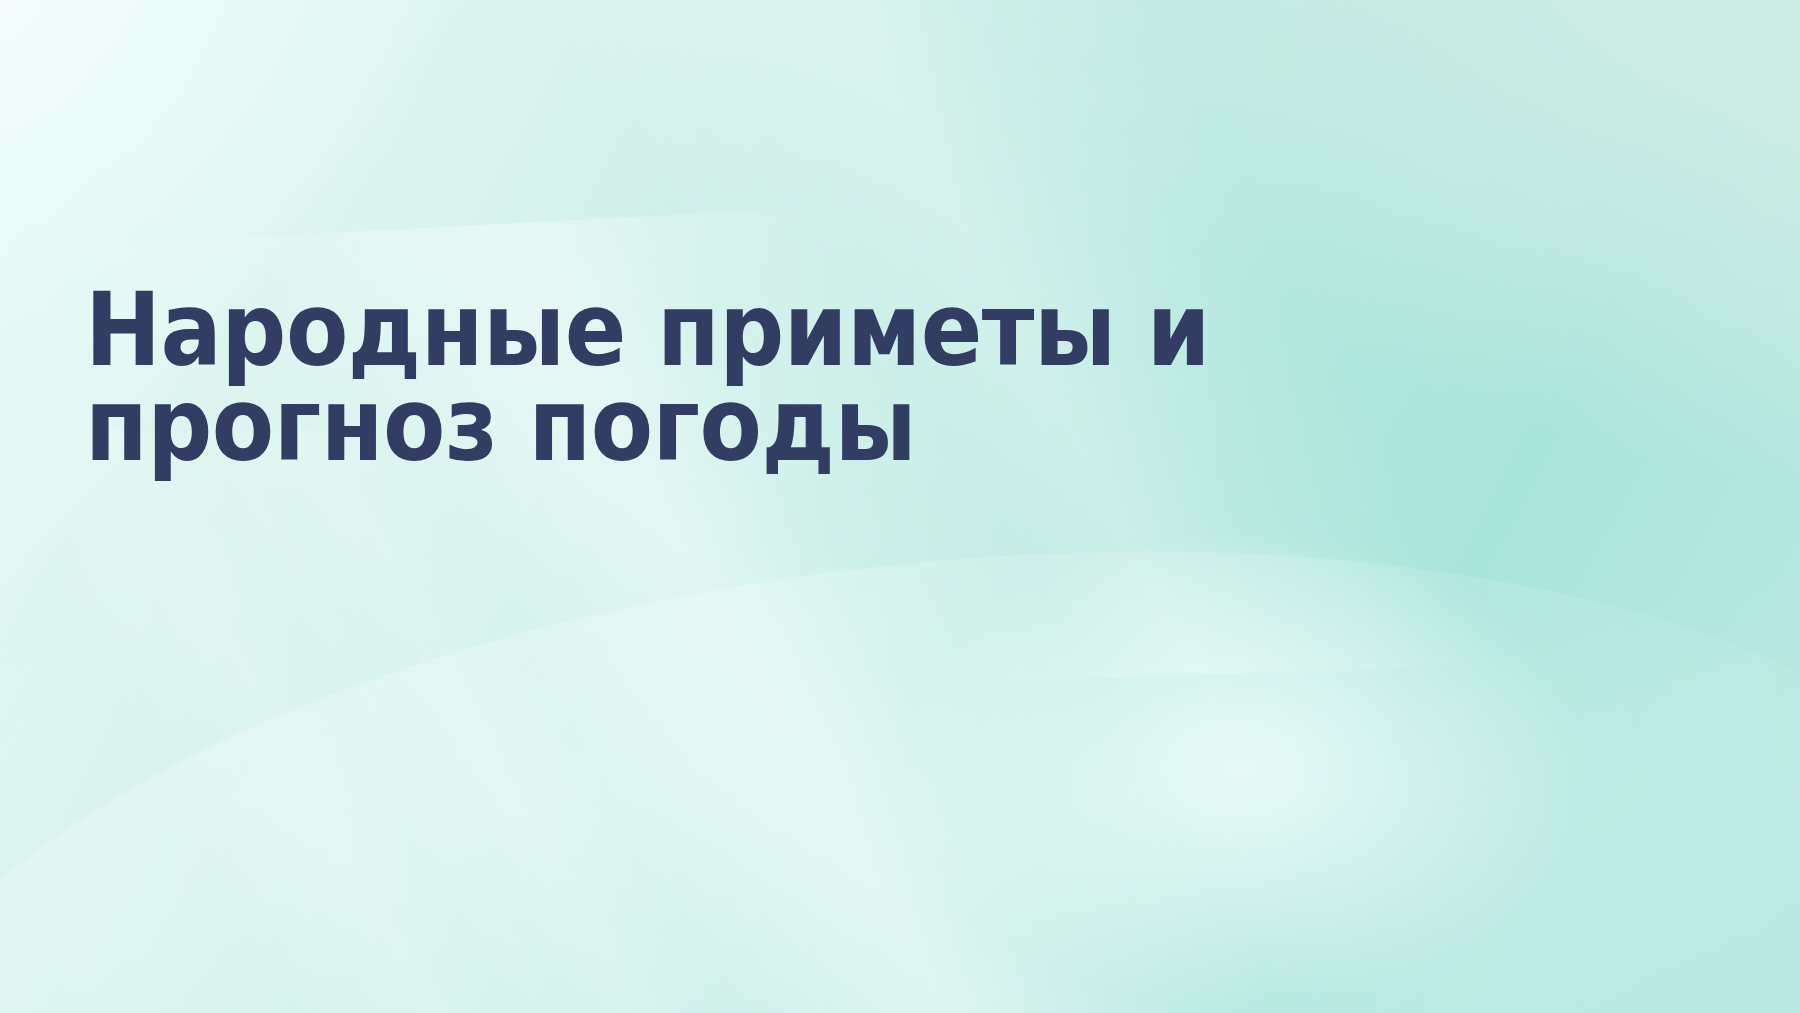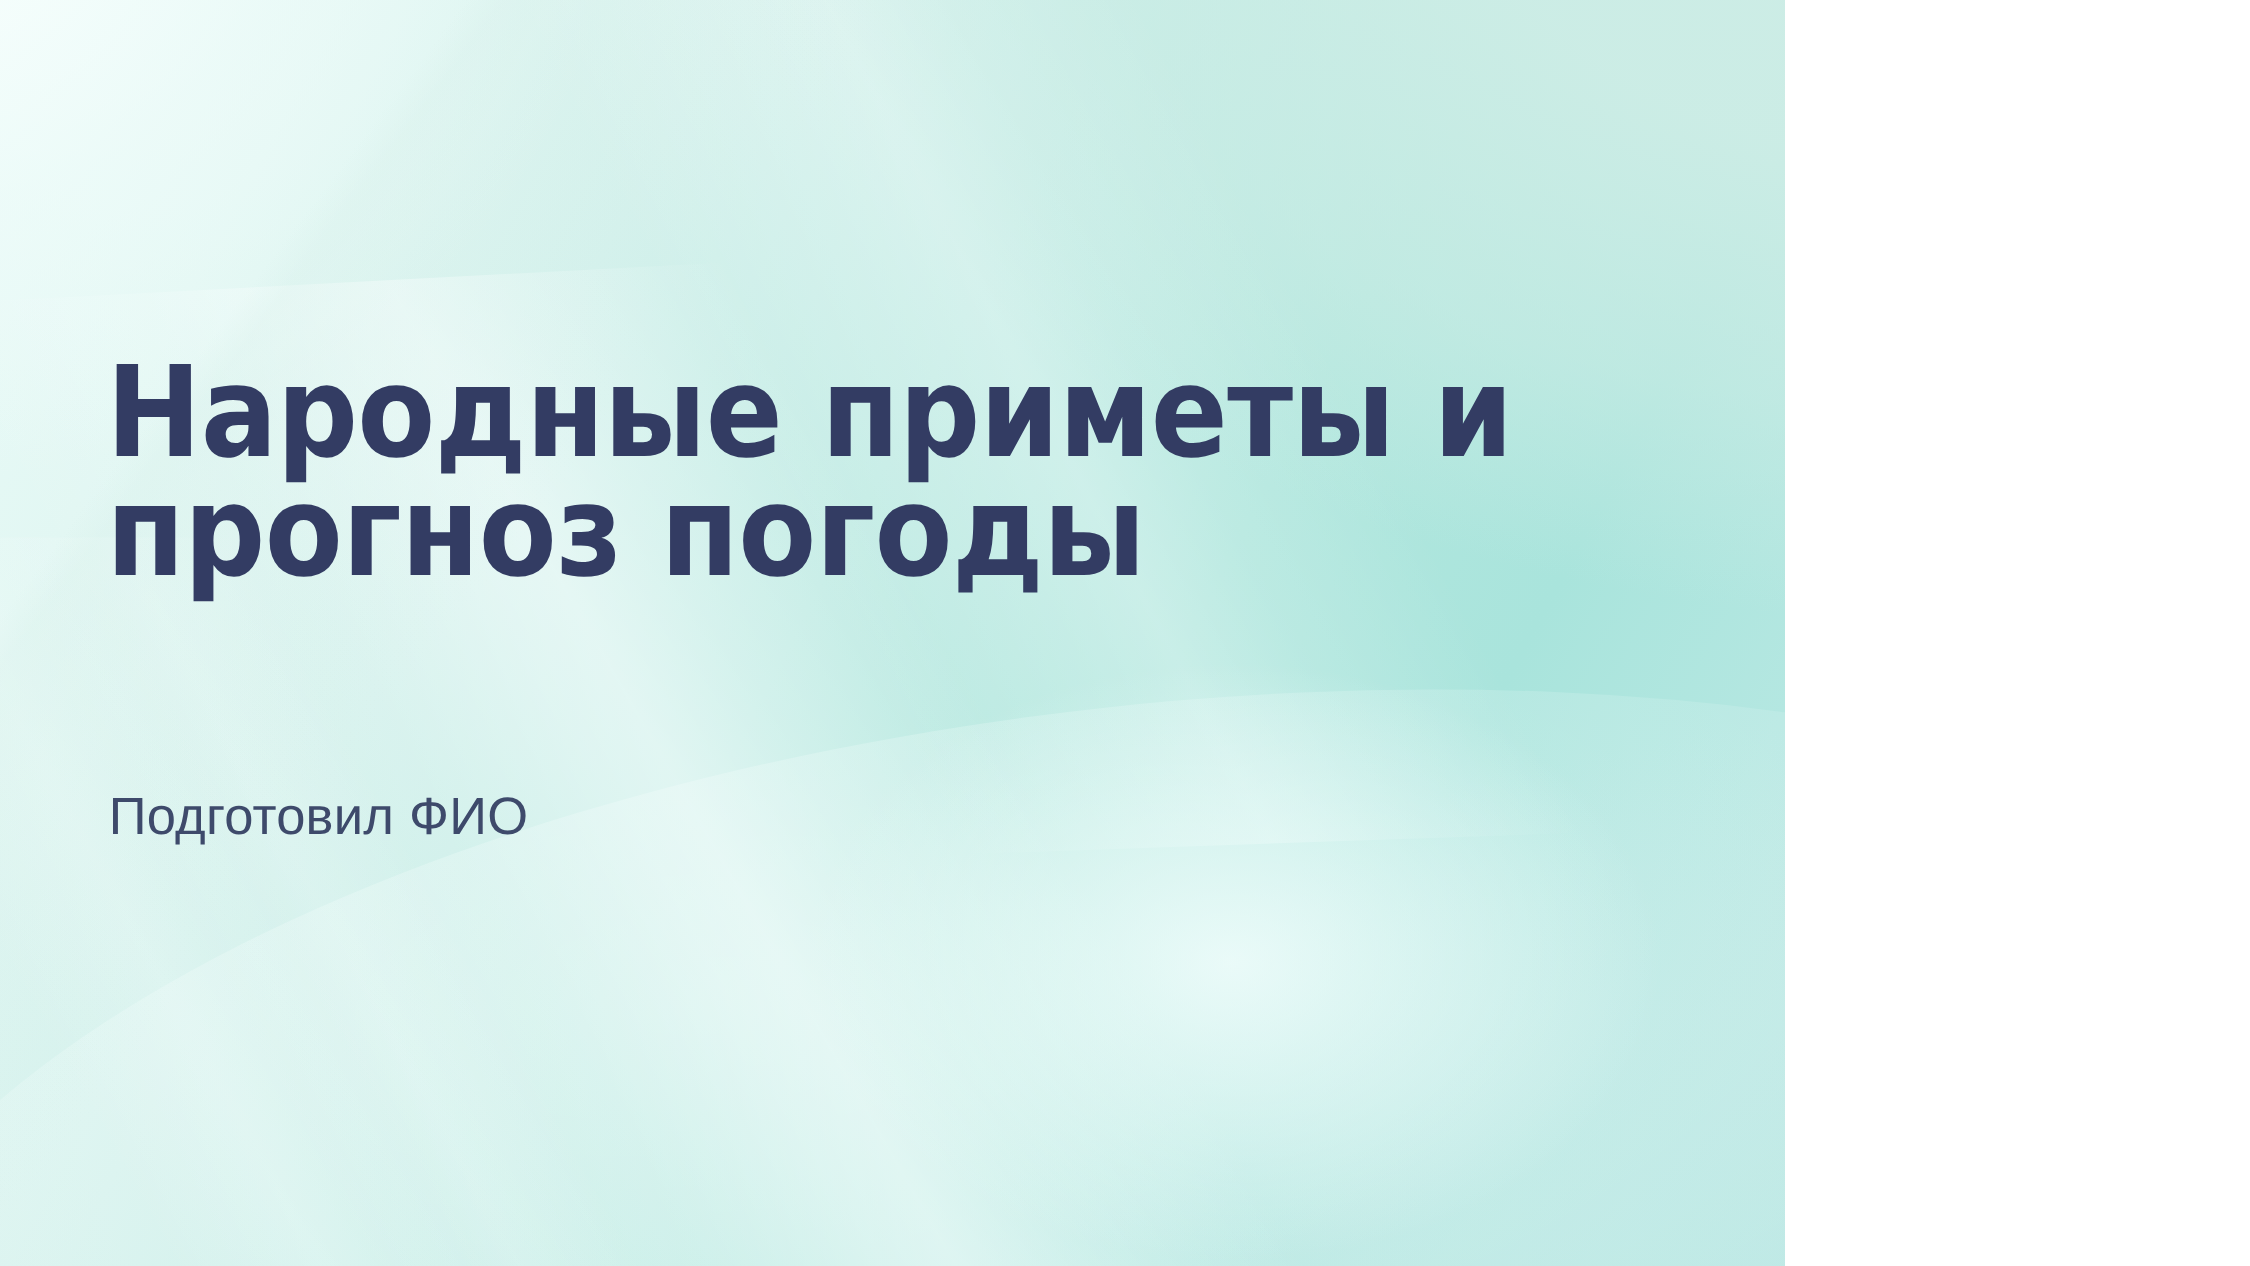--- a/index.html
+++ b/index.html
@@ -4,21 +4,21 @@
 <title>Народные приметы и прогноз погоды</title>
 <style>
   html, body {
     margin: 0;
     padding: 0;
     background: #ffffff;
   }
 
   .slide {
     position: relative;
-    width: 1428px;
+    width: 1800px;
     height: 1013px;
     overflow: hidden;
     font-family: "Liberation Sans", "DejaVu Sans", sans-serif;
     
     background:
       linear-gradient(118deg,
         #eafbf8 0%,
         #e2f7f3 14%,
         #d4f1ec 30%,
         #c3ece5 46%,
@@ -194,16 +194,15 @@
   <div class="bg-layer band-main"></div>
   <div class="bg-layer band-upper"></div>
   <div class="bg-layer streaks-lowerleft"></div>
   <div class="bg-layer bloom-midright"></div>
   <div class="bg-layer edge-topleft"></div>
 
   <div class="content">
     <h1 class="title">Народные приметы и
 прогноз погоды</h1>
 
-    <p class="subtitle">Подготовил ФИО</p>
   </div>
 
 </div>
 
 </body></html>

